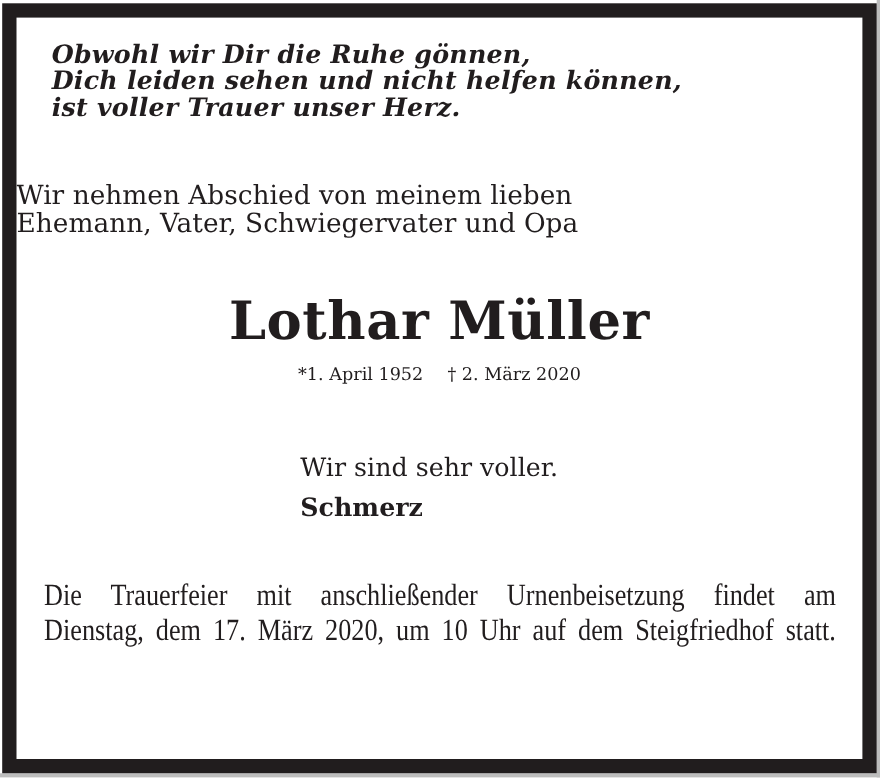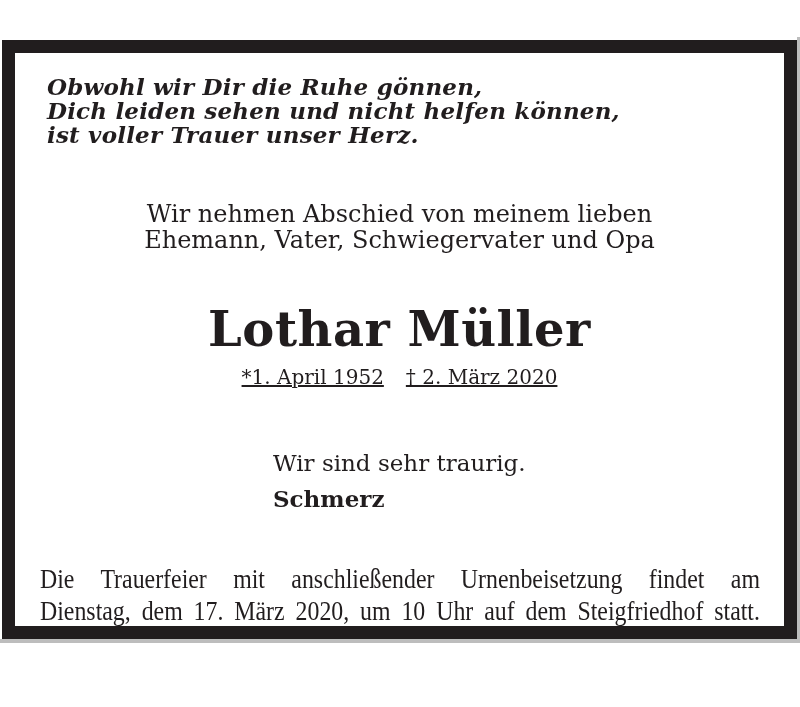--- a/index.html
+++ b/index.html
@@ -5,64 +5,61 @@
   :root{
     --ink:#211d1e;
     --frame:#211d1e;
     --paper:#ffffff;
     --scan-edge:#bdbdbd;
   }
   *{margin:0;padding:0;box-sizing:border-box;}
   html,body{background:var(--paper);}
   #page{
     position:relative;
-    width:800px;height:606px;
+    width:800px;height:707px;
     background:var(--paper);
     color:var(--ink);
     font-family:"DejaVu Serif",serif;
     overflow:hidden;
-    margin-top:37px;
   }
   .edge-r{position:absolute;top:0;right:0;width:3px;height:100%;background:var(--scan-edge);}
   .edge-b{position:absolute;left:0;bottom:0;width:100%;height:4px;background:var(--scan-edge);}
   .frame{
     position:absolute;
     left:2px;top:3px;right:3px;bottom:4px;
     border:13px solid var(--frame);
     background:var(--paper);
     overflow:hidden;
   }
   .poem{
     margin:22px 0 0 32px;
     font-style:italic;
     font-weight:600;
     font-size:23px;
     line-height:24px;
     letter-spacing:.2px;
   }
   .intro{
     margin-top:54px;
-    text-align:center;
     font-size:24px;
     line-height:26px;
   }
   .name{
     margin-top:52px;
     text-align:center;
     font-size:48px;
     line-height:48px;
     font-weight:600;
     letter-spacing:.5px;
   }
   .dates{
     margin-top:10px;
     text-align:center;
-    font-size:20px;
+    font-size:16px;
     line-height:28px;
-    text-decoration:underline;
   }
   .dates .birth{margin-right:22px;}
   .family{
     margin:58px 0 0 258px;
     font-size:23px;
     line-height:28px;
   }
   .family .grief{margin-bottom:8px;}
   .family .b{font-weight:700;}
   .funeral{
@@ -99,21 +96,21 @@
       <div class="intro-line">Ehemann, Vater, Schwiegervater und Opa</div>
     </div>
 
     <h1 class="name">Lothar Müller</h1>
 
     <div class="dates">
       <span class="birth">*1. April 1952</span><span class="death">† 2. März 2020</span>
     </div>
 
     <div class="family">
-      <div class="grief">Wir sind sehr traurig.</div>
+      <div class="grief">Wir sind sehr voller.</div>
       <div class="m-line"><span class="b">Schmerz</span></div>
     </div>
 
     <div class="funeral">
       <div class="f-line">Die Trauerfeier mit anschließender Urnenbeisetzung findet am</div>
       <div class="f-line">Dienstag, dem 17. März 2020, um 10 Uhr auf dem Steigfriedhof statt.</div>
     </div>
 
   </div>
 </div>

